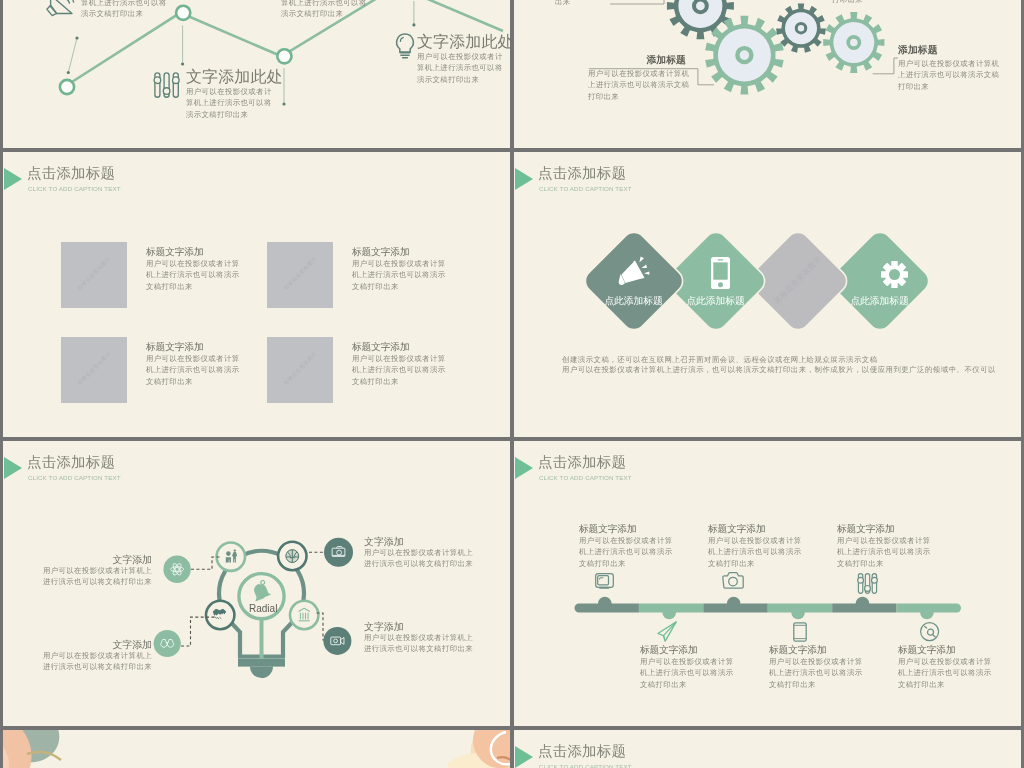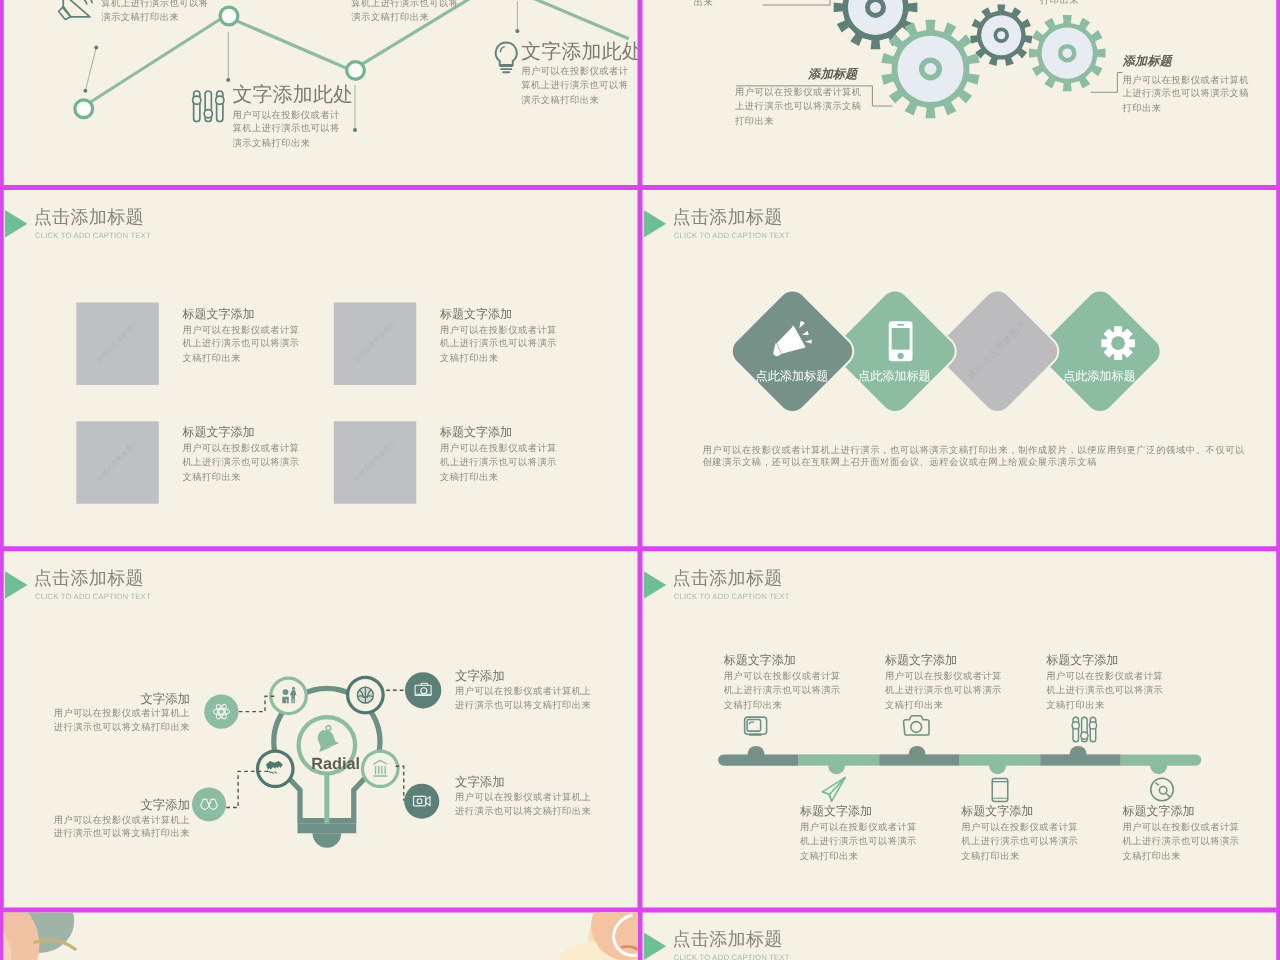--- a/index.html
+++ b/index.html
@@ -1,45 +1,45 @@
 <!DOCTYPE html>
 <html><head>
 <meta charset="utf-8">
 <title>slides</title>
 <style>
   html,body{margin:0;padding:0;}
   body{width:1024px;height:768px;background:#c8cbd0;
        font-family:"Liberation Sans",sans-serif;overflow:hidden;}
-  .page{position:relative;width:1024px;height:768px;background:#d946ef;}
+  .page{position:relative;width:1024px;height:768px;background:#737373;}
   .slide{position:absolute;background:#f5f1e4;overflow:hidden;}
   svg{display:block;overflow:visible;}
   .abs{position:absolute;}
   .nw{white-space:nowrap;}
   .ttl{color:#6f6f66;font-size:10.5px;letter-spacing:0.3px;}
   .bdy{color:#8b8a80;font-size:7.4px;line-height:11.2px;letter-spacing:0.2px;}
   .hdr-t{color:#84847a;font-size:14.5px;letter-spacing:0.2px;}
   .hdr-s{color:#a4bcab;font-size:6.2px;letter-spacing:0.13px;}
   .tri{width:0;height:0;border-style:solid;border-width:11px 0 11px 18px;
        border-color:transparent transparent transparent #6fbf96;}
   .ph{width:66px;height:66px;background:#bfc0c3;overflow:hidden;}
   .phtxt{position:absolute;left:-4px;top:28px;width:74px;text-align:center;
          font-size:5px;color:#b0b1b4;transform:rotate(-45deg);letter-spacing:0.6px;}
   .ttl{color:#6f6f66;font-size:9.7px;letter-spacing:-0.1px;line-height:12px;}
   .bdy{color:#8b8a80;font-size:7.4px;line-height:11.3px;letter-spacing:0.4px;}
   .dia{width:74px;height:74px;border-radius:11px;transform:rotate(45deg);
        box-shadow:0 0 0 1.6px #f5f1e4;}
   .dialbl{width:105px;text-align:center;color:#fff;font-size:9.8px;letter-spacing:-0.1px;}
   .phtxt2{width:74px;text-align:center;font-size:7.5px;color:#b0b1b4;
           transform:rotate(-45deg);letter-spacing:0.5px;}
-  .ttl2{color:#5f5f57;font-size:9.8px;font-weight:bold;letter-spacing:0.1px;line-height:16px;font-style:italic;}
+  .ttl2{color:#5f5f57;font-size:9.8px;font-weight:bold;letter-spacing:0.1px;line-height:16px;}
   .ttl1{color:#7b7b72;font-size:16px;letter-spacing:0.1px;line-height:19px;}
   .ttl5{color:#6f6f66;font-size:10px;letter-spacing:-0.1px;line-height:12px;}
   .bdy5{color:#8b8a80;font-size:7.4px;line-height:10.9px;letter-spacing:0.4px;}
   .tb5.r{text-align:right;}
-  .radlbl{color:#5d5d57;font-size:13px;font-weight:bold;letter-spacing:0px;}
+  .radlbl{color:#5d5d57;font-size:10px;font-weight:normal;letter-spacing:0px;}
   .cap{color:#8b8a80;font-size:7.4px;line-height:10px;letter-spacing:0.5px;}
 </style>
 </head>
 <body>
 
 <svg width="0" height="0" style="position:absolute">
  <defs>
   <pattern id="wmpat" width="182" height="182" patternUnits="userSpaceOnUse" patternTransform="rotate(-42)">
    <text x="4" y="40" font-size="29" font-family="'Liberation Sans',sans-serif" fill="#000" fill-opacity="0.035" letter-spacing="1">我图网</text>
    <text x="12" y="126" font-size="27" font-family="'Liberation Sans',sans-serif" fill="#000" fill-opacity="0.03">🔥</text>
@@ -278,22 +278,22 @@
         <rect x="0" y="10.3" width="27" height="6.4" rx="0.6" transform="rotate(45 13.5 13.5)"></rect>
       </g>
     </g>
     <circle cx="13.5" cy="13.5" r="5.5" fill="#8cbda2"></circle>
   </svg>
   <div class="abs dialbl nw" style="left:313px;top:143px;z-index:6;">点此添加标题</div>
 
   <div class="abs phtxt2" style="left:247px;top:123px;z-index:6;">鼠标点击更改图片</div>
 
   <div class="abs cap" style="left:48px;top:203px;">
-    <div>用户可以在投影仪或者计算机上进行演示，也可以将演示文稿打印出来，制作成胶片，以便应用到更广泛的领域中。不仅可以</div>
-        <div>创建演示文稿，还可以在互联网上召开面对面会议、远程会议或在网上给观众展示演示文稿</div>
+    <div>创建演示文稿，还可以在互联网上召开面对面会议、远程会议或在网上给观众展示演示文稿</div>
+        <div>用户可以在投影仪或者计算机上进行演示，也可以将演示文稿打印出来，制作成胶片，以便应用到更广泛的领域中。不仅可以</div>
   </div>
 </div>
 
 <div class="slide" style="left:3px;top:730px;width:507px;height:289px;">
   <svg class="abs" style="left:0px;top:0px;" width="507" height="289" viewBox="0 0 507 289">
     <g>
       <path d="M-6 -46 C4 -40 10 -26 8 -12 C6 2 -2 10 -10 12 Z" fill="#c6b27a"></path>
       <path d="M2 -58 C12 -56 22 -46 24 -34 C26 -22 20 -12 10 -8 C0 -12 -4 -26 -2 -40 Z" fill="#93a79c"></path>
       <path d="M30 -60 C46 -58 58 -44 58 -28 C58 -14 48 -4 36 -2 C24 -10 18 -28 20 -44 Z" fill="#6f8d86"></path>
       <path d="M10 -24 C30 -26 48 -18 54 -4 C60 10 54 24 40 30 C24 36 6 30 -2 16 C-8 4 -4 -18 10 -24 Z" fill="#9fb4a7"></path>

